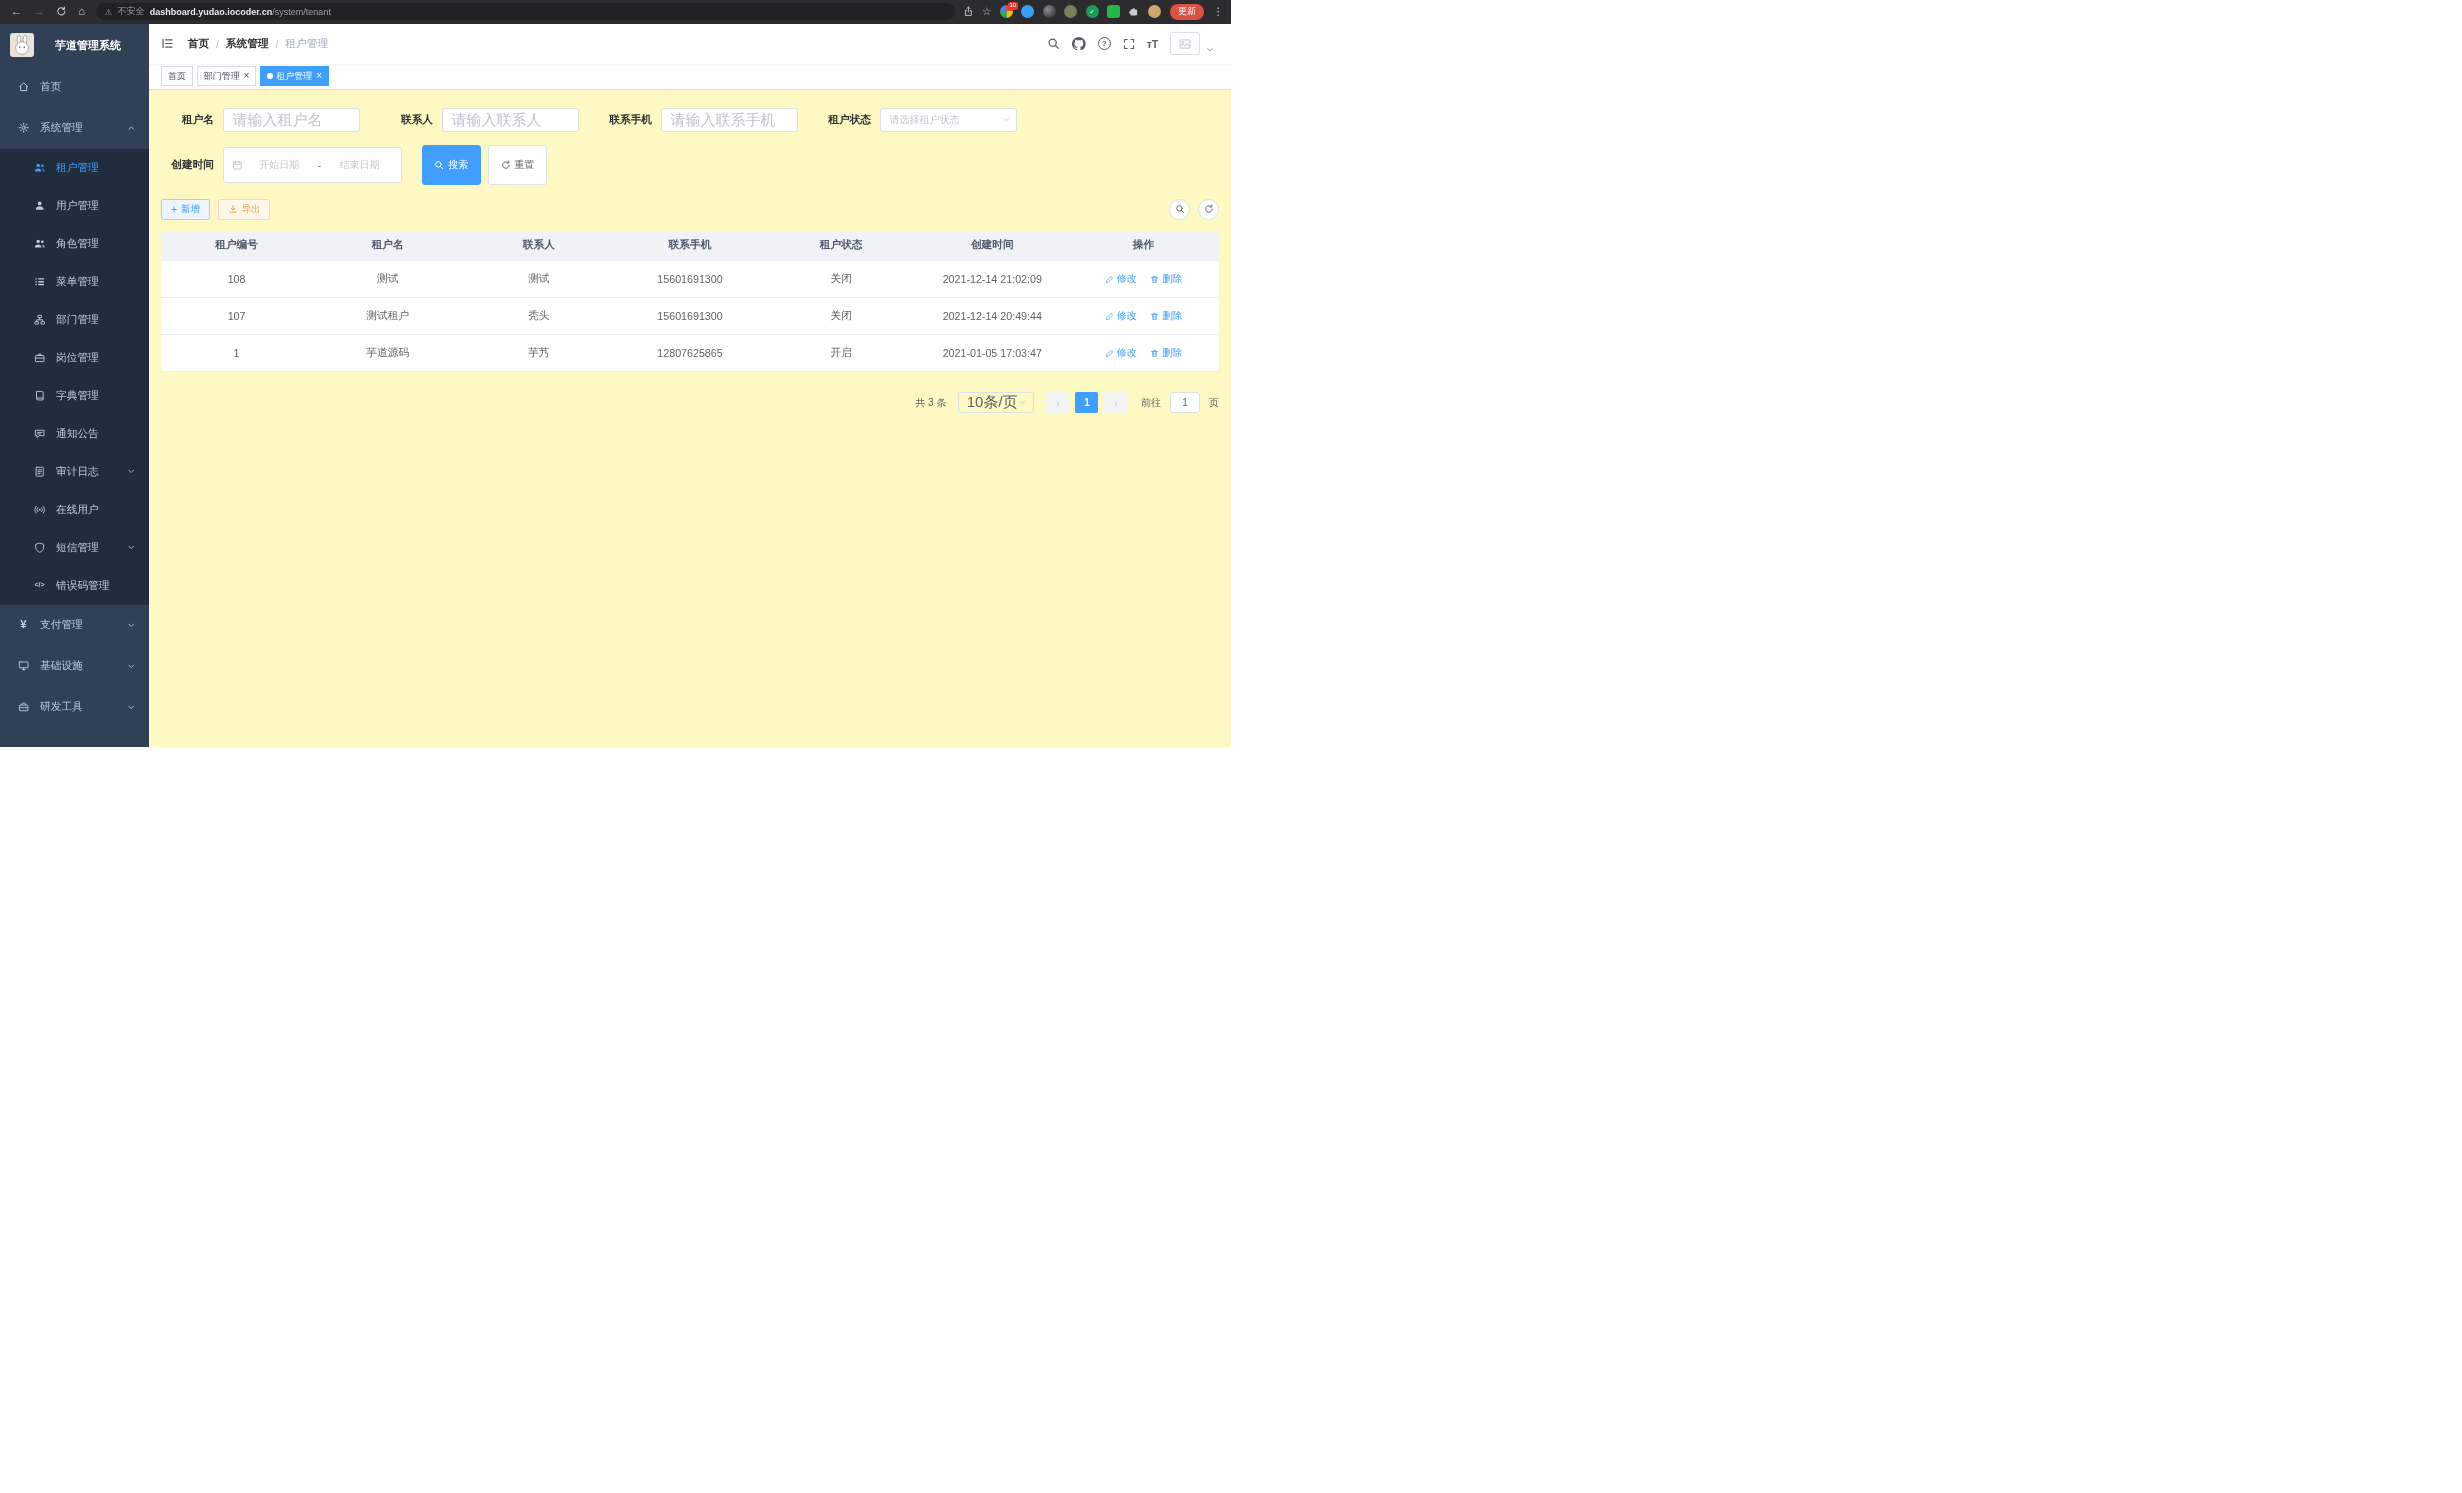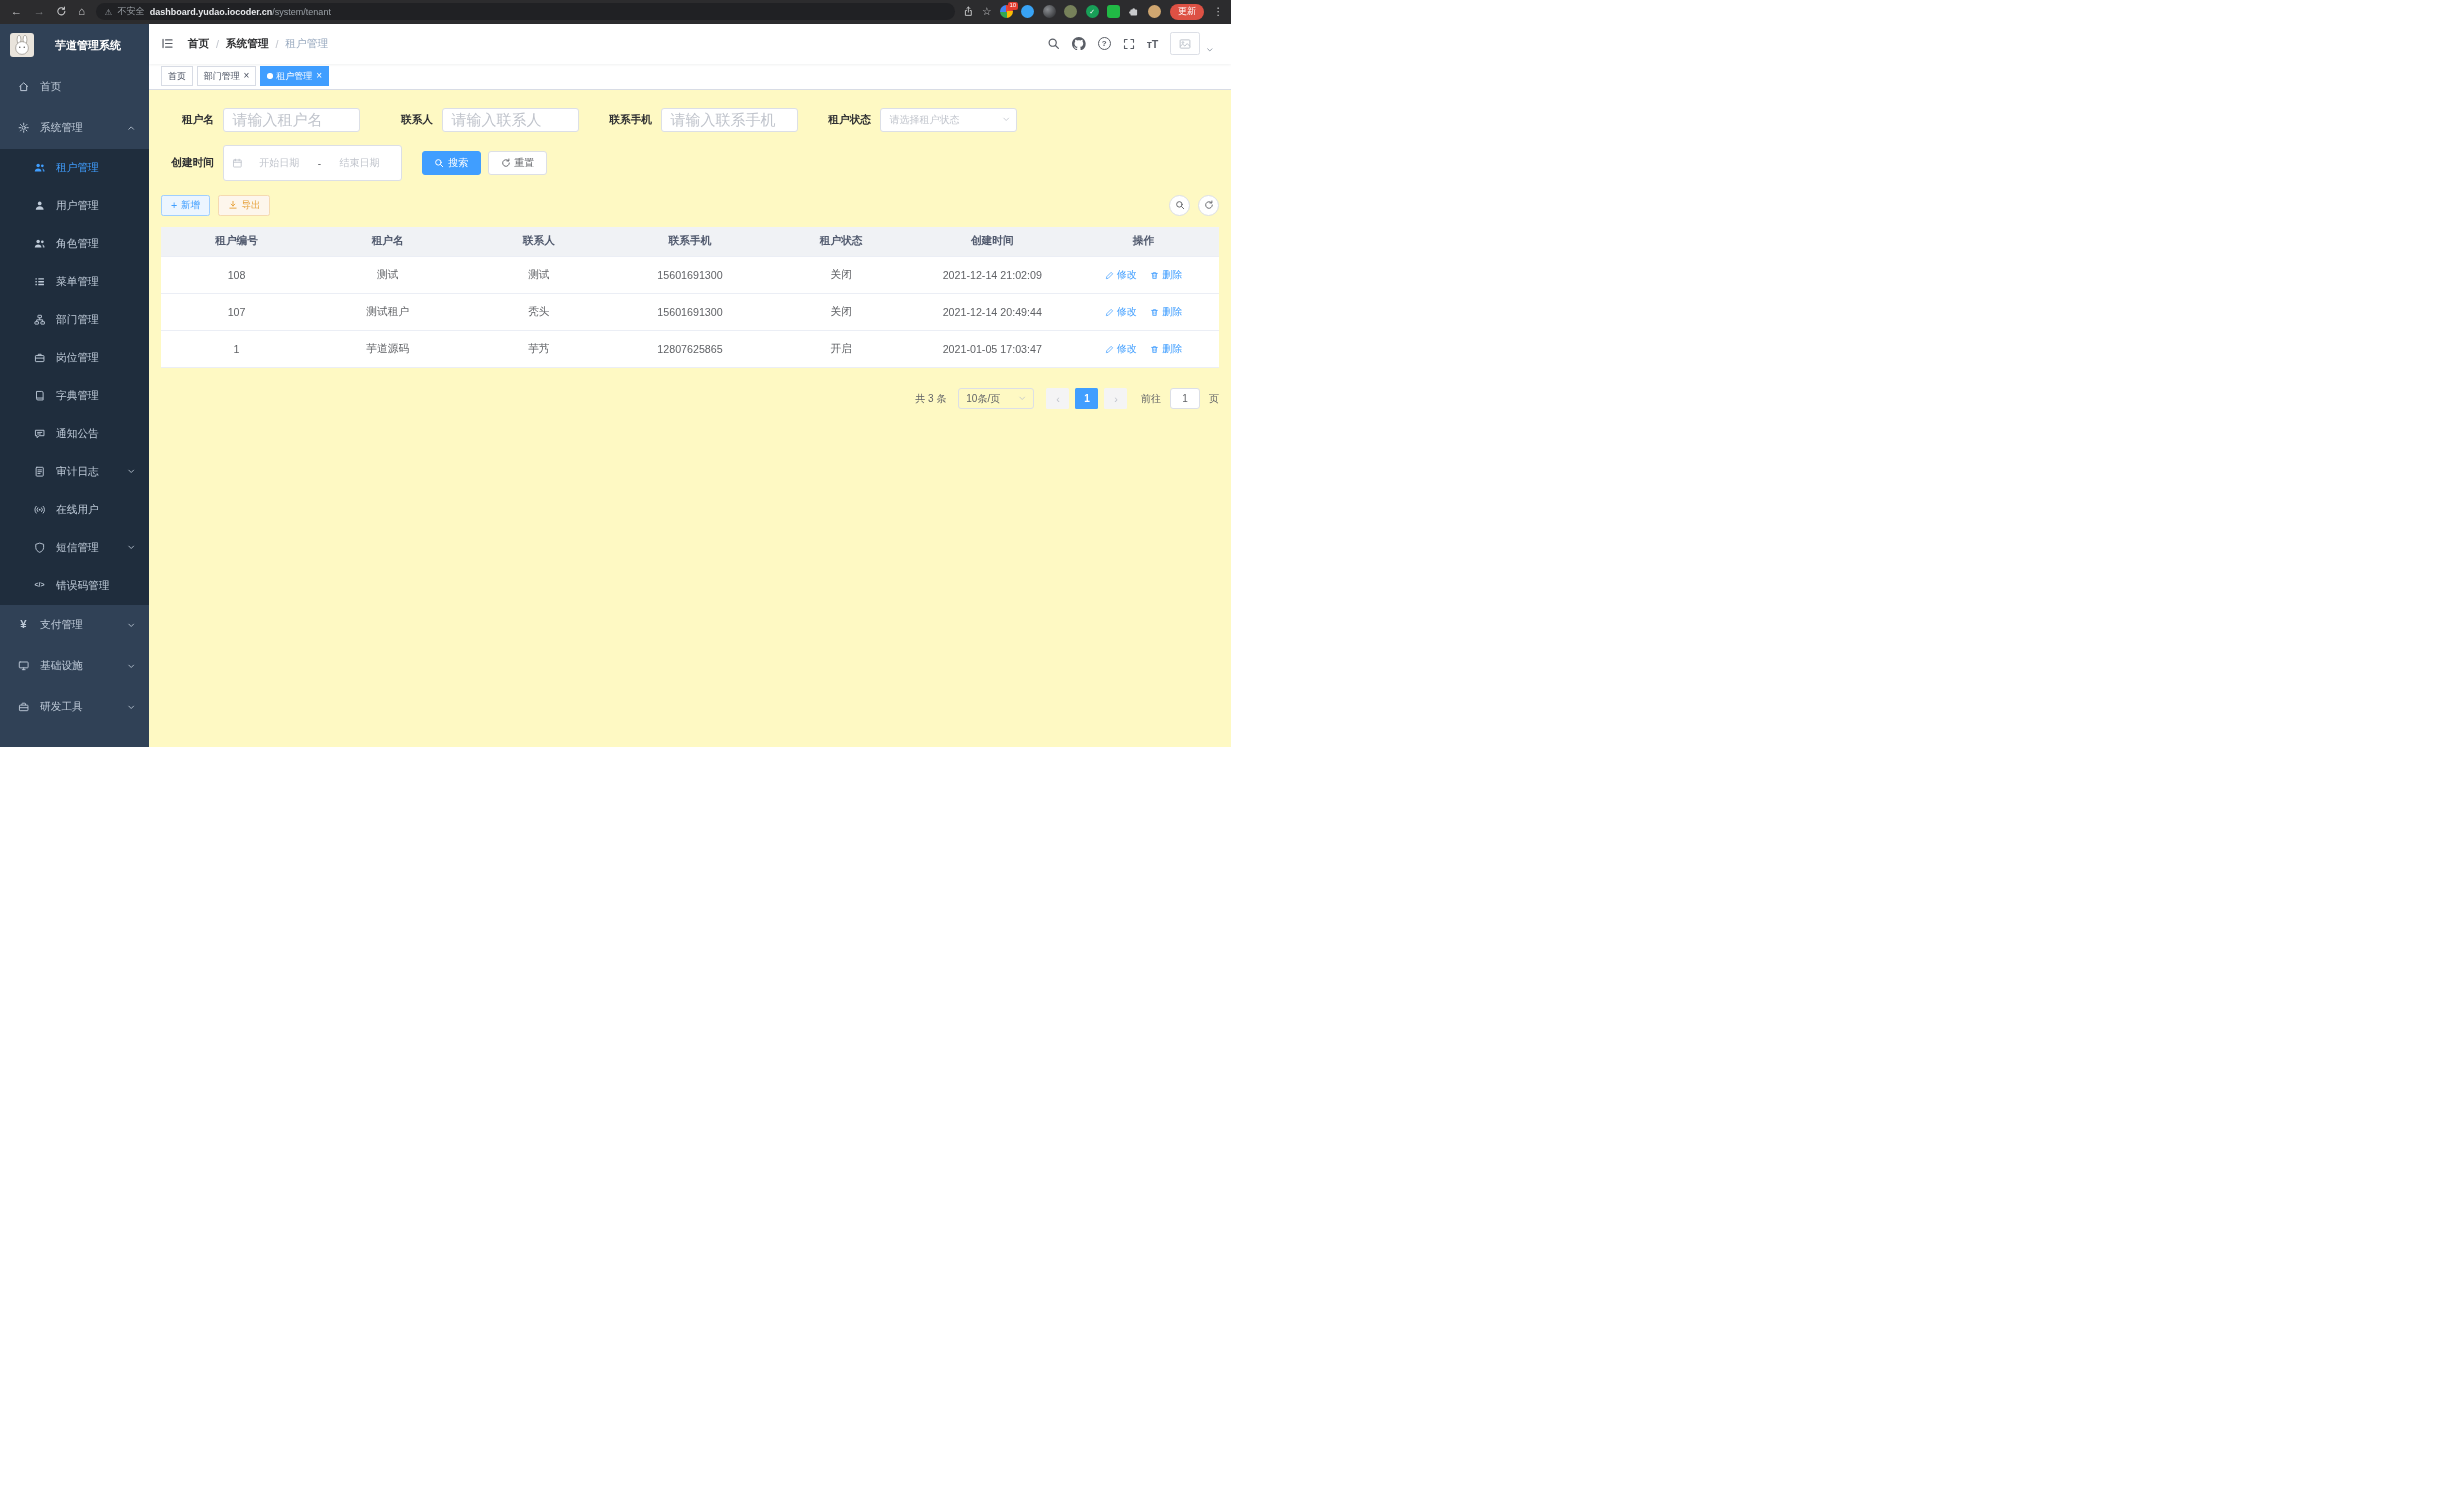--- a/index.html
+++ b/index.html
@@ -75,41 +75,41 @@
 .f-label{width:53px;text-align:right;margin-right:9px;color:#303133;font-weight:bold;font-size:10.7px;flex-shrink:0}
 .el-input{width:137px;height:24px;border:0.8px solid #dcdfe6;border-radius:3px;padding:0 8.4px;font-size:15px;color:#606266;background:#fff}
 .el-input::placeholder{color:#c0c4cc}
 .el-select{width:137px;height:24px;border:0.8px solid #dcdfe6;border-radius:3px;padding:0 6px 0 8.4px;font-size:10px;background:#fff;display:flex;align-items:center;justify-content:space-between;cursor:pointer}
 .ph{color:#c0c4cc}
 .sel-caret{color:#c0c4cc;display:inline-flex}
 .date-range{width:179px;height:36px;border:0.8px solid #dcdfe6;border-radius:3px;display:flex;align-items:center;padding:0 7.6px;gap:3px;font-size:10px;background:#fff;cursor:pointer}
 .dph{flex:1;text-align:center;color:#c0c4cc}
 .dsep{color:#606266;padding:0 1.5px}
 .cal-ico{color:#c0c4cc;display:inline-flex}
-.btn{display:inline-flex;align-items:center;gap:3.8px;height:24px;padding:0 11.4px;border-radius:3px;font-size:10px;border:0.8px solid transparent}
+.btn{display:inline-flex;align-items:center;gap:3.8px;height:40px;padding:0 11.4px;border-radius:3px;font-size:10px;border:0.8px solid transparent}
 .btn-primary{background:#409EFF;border-color:#409EFF;color:#fff;margin-right:7.6px}
 .btn-default{background:#fff;border-color:#dcdfe6;color:#606266}
 .toolbar{display:flex;align-items:center;margin-bottom:10.7px}
 .btn-sm{height:21px;padding:0 9px;font-size:9.5px;border-radius:2.3px;margin-right:7.6px}
 .plain-primary{background:#ecf5ff;border-color:#a0cfff;color:#409EFF}
 .plain-warning{background:#fdf6ec;border-color:#f5dab1;color:#E6A23C}
 .plus-g{font-size:10.7px;line-height:1}
 .toolbar-right{margin-left:auto;display:flex;gap:7.6px}
 .circle-btn{width:21px;height:21px;border-radius:50%;border:0.8px solid #dcdfe6;background:#fff;color:#606266;display:inline-flex;align-items:center;justify-content:center}
 
 
 .tenant-table{width:100%;border-collapse:collapse;table-layout:fixed}
 .tenant-table th{height:30px;background:#f0f2f5;color:#515a6e;font-size:10.7px;font-weight:bold;text-align:center;border-bottom:0.8px solid #ebeef5}
 .tenant-table td{height:37px;text-align:center;font-size:10.7px;color:#606266;border-bottom:0.8px solid #ebeef5;background:#fff}
 .op-link{color:#409EFF;font-size:10px;display:inline-flex;align-items:center;gap:3px;margin:0 5.3px;vertical-align:middle}
 
 
 .pagination{display:flex;align-items:center;justify-content:flex-end;margin-top:20px;gap:6px;font-size:10px;color:#606266}
 .pg-total{margin-right:6px}
-.page-size{width:76px;height:21px;border:0.8px solid #dcdfe6;border-radius:3px;display:flex;align-items:center;justify-content:space-between;padding:0 6.9px;font-size:10px;color:#606266;cursor:pointer;margin-right:6px}
+.page-size{width:76px;height:21px;border:0.8px solid #dcdfe6;border-radius:3px;display:flex;align-items:center;justify-content:center;padding:0 6.9px;font-size:15px;color:#606266;cursor:pointer;margin-right:6px}
 .pg-btn{min-width:23px;height:21px;border-radius:1.5px;background:#f4f4f5;color:#c0c4cc;font-size:10.7px;display:inline-flex;align-items:center;justify-content:center}
 .pg-btn.active{background:#409EFF;color:#fff;font-weight:bold;font-size:10px}
 .goto-input{width:30px;height:21px;border:0.8px solid #dcdfe6;border-radius:3px;text-align:center;font-size:10px;color:#606266;margin:0 3px}
 .pg-goto{margin-left:7.6px}
 </style>
 </head>
 <body>
 
 <div class="chrome">
   <div class="chrome-nav">

